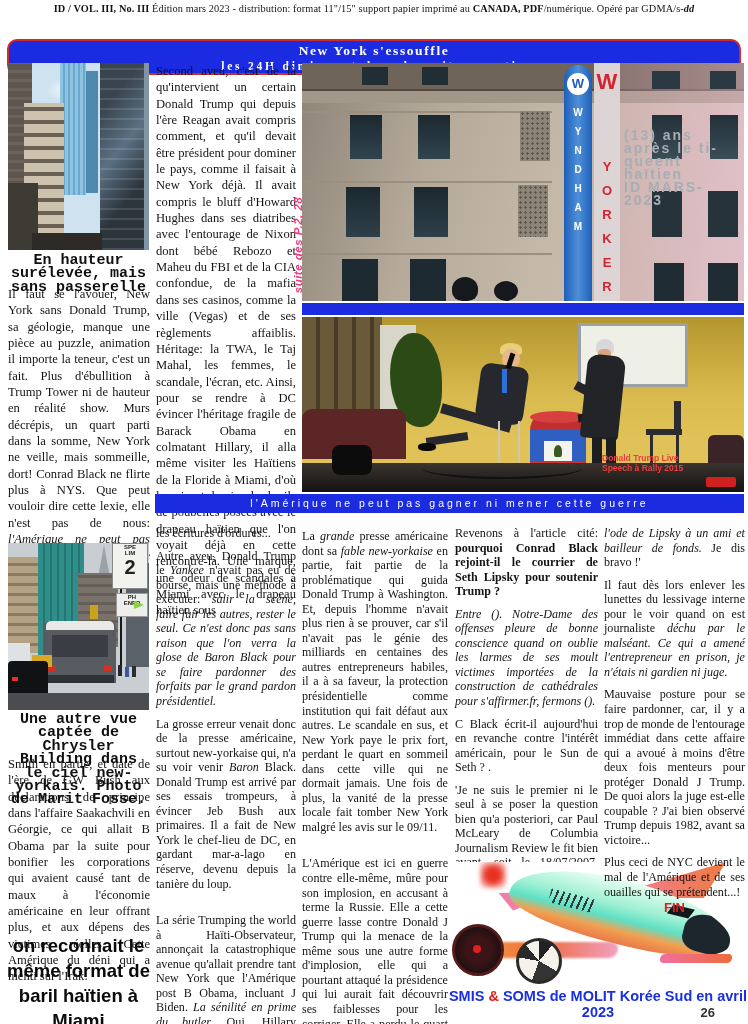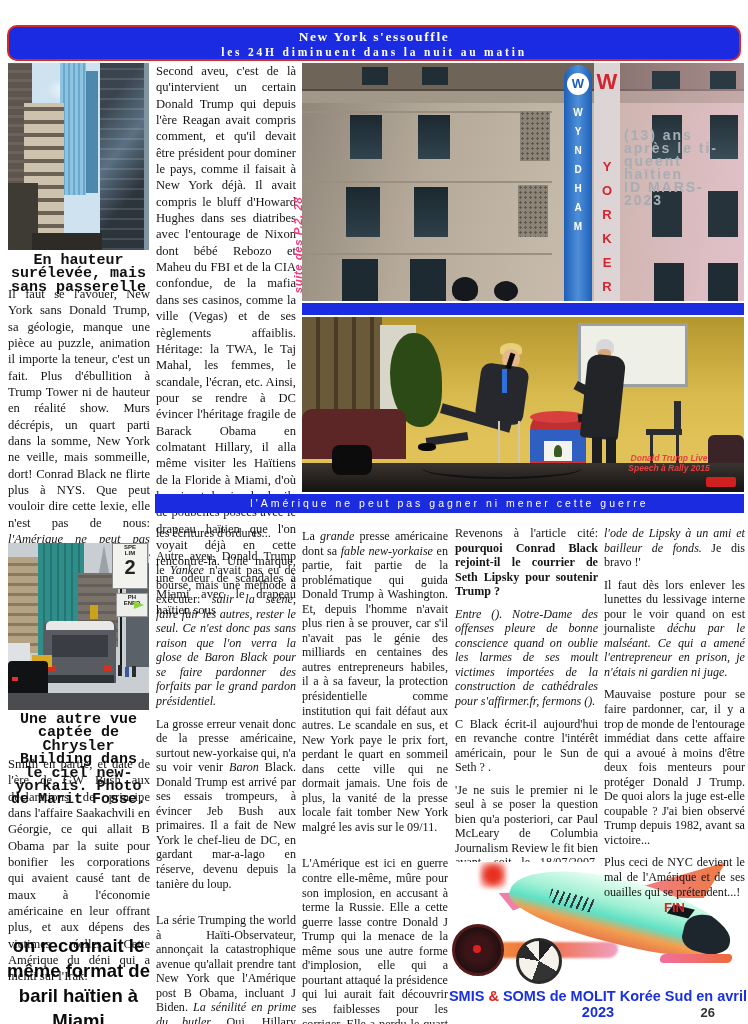--- a/index.html
+++ b/index.html
@@ -28,34 +28,37 @@
   .ovl{font-family:"Liberation Sans",sans-serif;font-weight:bold;color:#a6adb5;
        font-size:14px;letter-spacing:2px;line-height:13px;text-align:left;}
   .stack{font-family:"Liberation Sans",sans-serif;font-weight:bold;word-break:break-all;
        text-align:center;}
   .fin{font-family:"Liberation Sans",sans-serif;font-weight:bold;color:#e02020;
        text-align:center;font-size:13px;margin-top:2px;}
   .smis{font-family:"Liberation Sans",sans-serif;font-weight:bold;font-size:14.5px;
        color:#1a30e0;text-align:center;}
   .pgnum{font-family:"Liberation Sans",sans-serif;font-weight:bold;font-size:13px;
        color:#333;text-align:right;}
-  .credit{font-family:"Liberation Sans",sans-serif;font-weight:bold;font-style:italic;
-       color:#e84040;font-size:8.5px;line-height:10px;text-align:center;}
+  .credit{font-family:"Liberation Sans",sans-serif;font-weight:bold;
+       color:#e84040;font-size:8.5px;line-height:10px;text-align:left;}
   .signtxt{font-family:"Liberation Sans",sans-serif;font-weight:bold;color:#222;
        text-align:center;}
   p{margin:8px 0 0 0;}
   .gap{height:14px;}
 </style>
 </head>
 <body>
 
 <div class="page">
 
-
-  <div class="abs banner" style="left:7px;top:25px;width:730px;height:32px;border-radius:10px;">
+  <div class="abs masthead" style="top:3px;left:0;">
+    <span class="bd">ID / VOL. III, No. III</span><span> Édition mars 2023 - distribution: format 11"/15" support papier imprimé au </span><span class="bd">CANADA,</span><span class="bd"> PDF</span><span>/numérique. Opéré par GDMA/s-</span><span class="bd it">dd</span>
+  </div>
+
+  <div class="abs banner" style="left:7px;top:39px;width:730px;height:32px;border-radius:10px;">
     <div class="t1">New York s'essouffle</div>
     <div class="t2">les 24H diminuent dans la nuit au matin</div>
   </div>
 
   <div class="abs photo" style="left:8px;top:63px;width:141px;height:187px;background:#cfe2ef;">
     <div class="abs" style="left:38px;top:14px;width:54px;height:26px;background:radial-gradient(closest-side,#fff,rgba(255,255,255,0));"></div>
     <div class="abs" style="left:52px;top:0;width:26px;height:132px;background:repeating-linear-gradient(90deg,#8fc3e2 0 3px,#6aa8cc 3px 5px);"></div>
     <div class="abs" style="left:78px;top:8px;width:12px;height:122px;background:#4e88ad;"></div>
     <div class="abs" style="left:0;top:0;width:24px;height:187px;background:repeating-linear-gradient(0deg,#5e564e 0 6px,#6b6259 6px 9px);"></div>
     <div class="abs" style="left:16px;top:40px;width:40px;height:147px;background:repeating-linear-gradient(0deg,#cdc2ae 0 9px,#6a6054 9px 13px);"></div>

